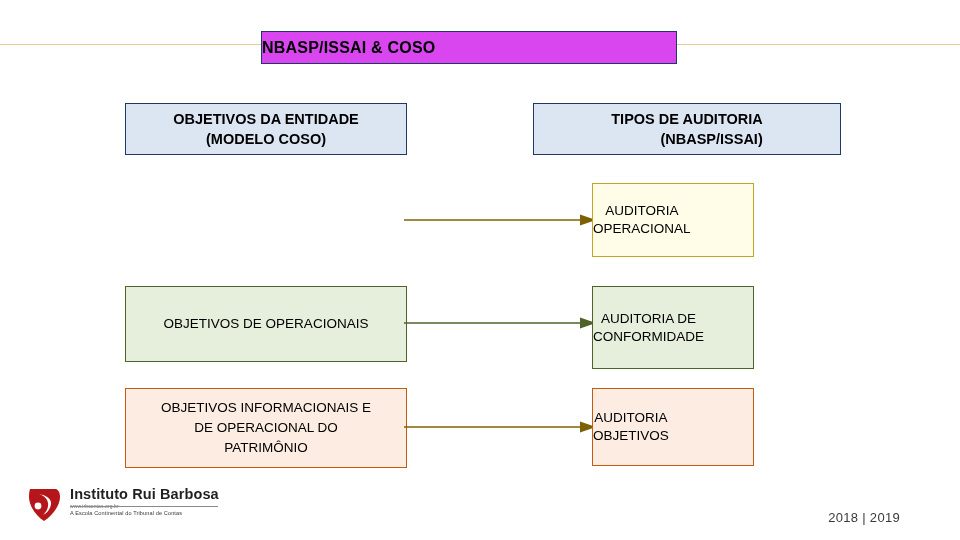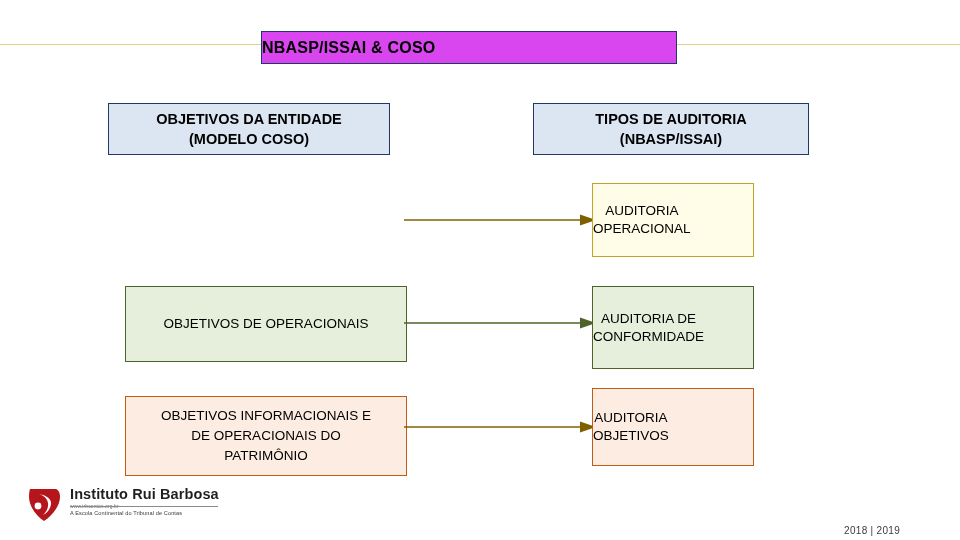--- a/index.html
+++ b/index.html
@@ -63,42 +63,42 @@
     align-items: center;
     justify-content: center;
     text-align: center;
   }
   .hdr .txt {
     font-size: 14.5px;
     font-weight: bold;
     color: #000000;
     line-height: 20px;
   }
-  .hdr-left  { left: 108px; top: 103px; width: 282px; height: 52px; }
-  .hdr-right { left: 533px; top: 103px; width: 276px; height: 52px; }
+  .hdr-left  { left: 125px; top: 103px; width: 282px; height: 52px; }
+  .hdr-right { left: 533px; top: 103px; width: 308px; height: 52px; text-align: right; }
 
   
   .lbox {
     position: absolute;
     left: 125px;
     width: 282px;
     box-sizing: border-box;
     display: flex;
     align-items: center;
     justify-content: center;
     text-align: center;
   }
   .lbox .txt {
     font-size: 13.5px;
     color: #000000;
     line-height: 20px;
   }
   .lbox-1 { top: 182px; height: 76px; background: #fffde7; border: 1px solid #bfa62a; }
   .lbox-2 { top: 286px; height: 76px; background: #e6efdc; border: 1px solid #4f6228; }
-  .lbox-3 { top: 396px; height: 80px; background: #fcece1; border: 1px solid #c55a11; }
+  .lbox-3 { top: 388px; height: 80px; background: #fcece1; border: 1px solid #c55a11; }
 
   
   .rbox {
     position: absolute;
     left: 592px;
     width: 162px;
     box-sizing: border-box;
     display: flex;
     align-items: center;
     justify-content: flex-start;
@@ -170,24 +170,23 @@
     width: 148px;
     height: 1px;
     background: #8a8a8a;
   }
 
   
   .footer-year {
     position: absolute;
     right: 60px;
     top: 510px;
-    font-size: 10px;
+    font-size: 13px;
     color: #3b3b3b;
     letter-spacing: 0.3px;
-    margin-top: 15px;
   }
 </style>
 </head>
 <body>
 
 <div class="slide">
 
   <div class="top-rule"></div>
 
   <div class="title-box">
@@ -233,21 +232,21 @@
   <div class="rbox rbox-2">
     <span class="txt">
       <span>AUDITORIA DE</span><br>
       <span>CONFORMIDADE</span>
     </span>
   </div>
 
   <div class="lbox lbox-3">
     <span class="txt">
       <span>OBJETIVOS INFORMACIONAIS E</span><br>
-      <span>DE OPERACIONAIS DO</span><br>
+      <span>DE OPERACIONAL DO</span><br>
       <span>PATRIMÔNIO</span>
     </span>
   </div>
   <div class="arrow arrow-3">
     <svg width="192" height="12" viewBox="0 0 192 12">
       <line x1="0" y1="6" x2="176" y2="6" stroke="#7f6000" stroke-width="1.6"></line>
       <polygon points="176,0.5 192,6 176,11.5" fill="#7f6000"></polygon>
     </svg>
   </div>
   <div class="rbox rbox-3">

